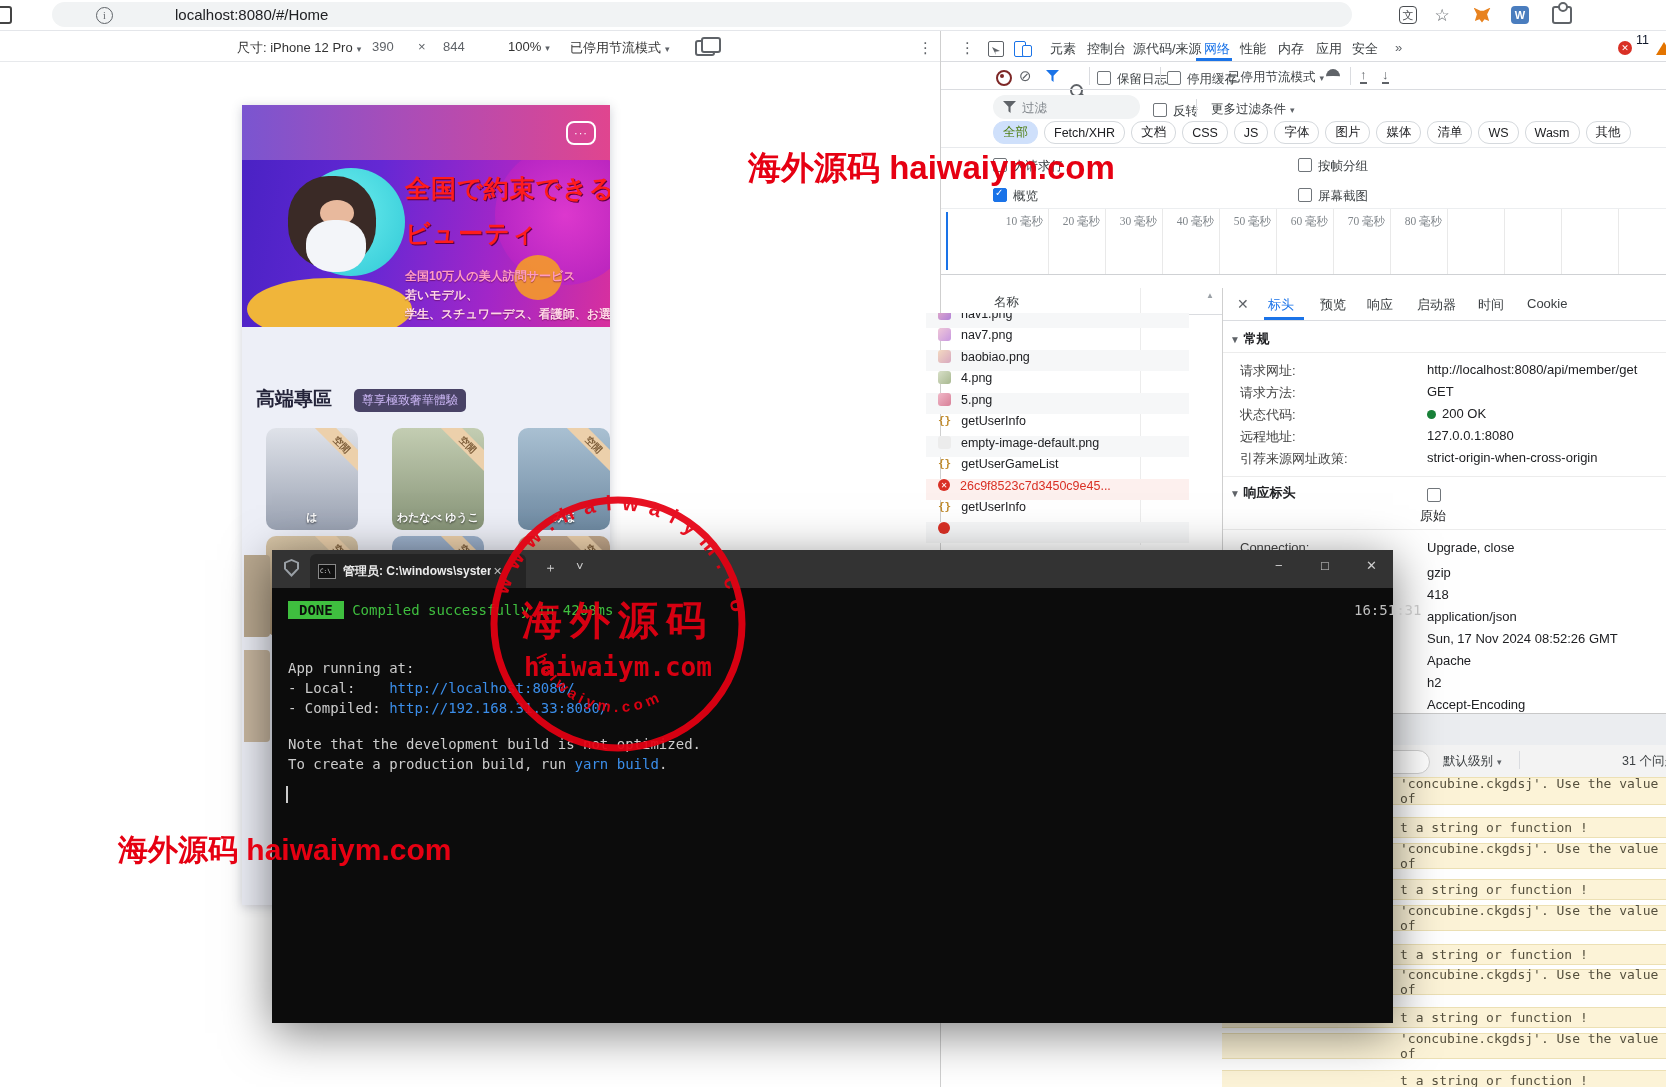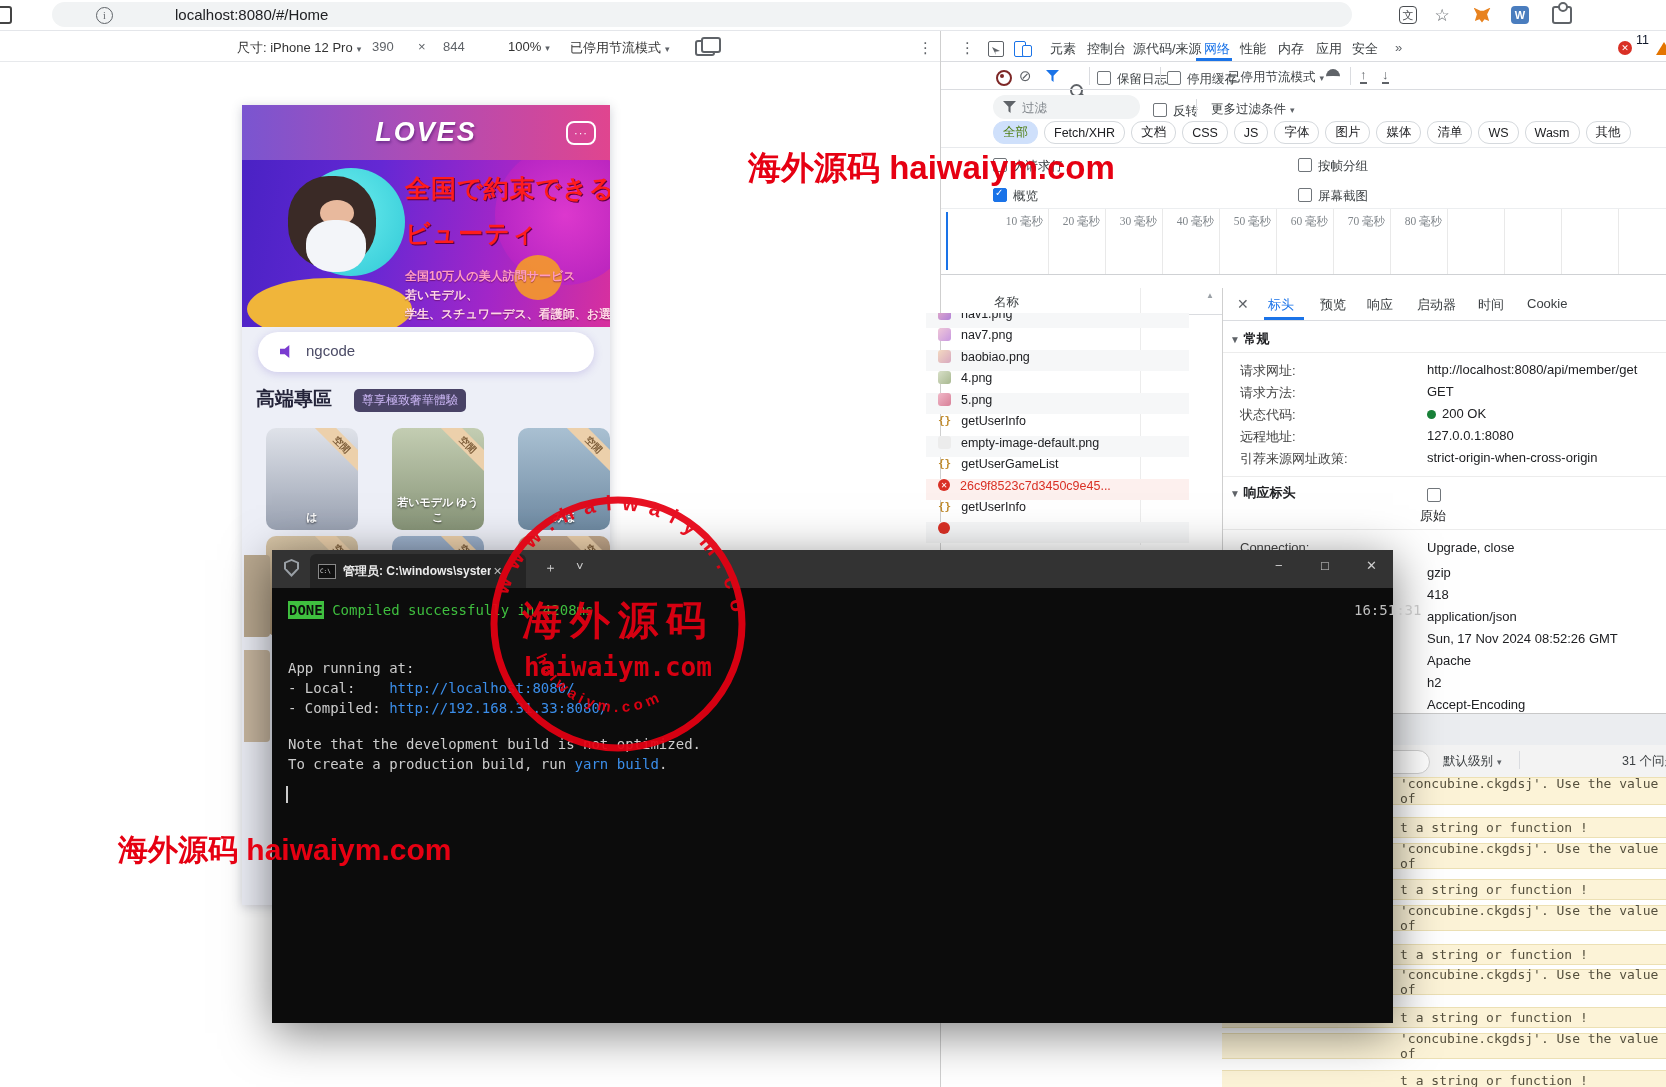--- a/index.html
+++ b/index.html
@@ -97,21 +97,21 @@
   .t-shield{left:12px;top:9px;width:15px;height:18px;background:#9aa0a6;clip-path:polygon(50% 0,100% 18%,100% 55%,50% 100%,0 55%,0 18%);}
   .t-shield::after{content:"";position:absolute;left:2px;top:2px;width:11px;height:13px;background:#333;clip-path:polygon(50% 0,100% 18%,100% 55%,50% 100%,0 55%,0 18%);}
   .t-tab{left:38px;top:4px;width:216px;height:34px;background:#242424;border-radius:6px 6px 0 0;display:flex;align-items:center;}
   .t-cmd{margin-left:8px;width:15px;height:13px;background:#111;border:1px solid #888;color:#ddd;font-size:6px;line-height:12px;padding-left:1px;font-family:"DejaVu Sans Mono",monospace;}
   .t-title{margin-left:7px;font-size:12px;color:#ececec;font-weight:bold;white-space:nowrap;overflow:hidden;width:148px;}
   .t-x{margin-left:2px;color:#bbb;font-size:11px;}
   .t-btn{color:#cfcfcf;font-size:13px;}
   .mono{font-family:"DejaVu Sans Mono",monospace;font-size:14px;color:#cccccc;white-space:pre;}
   .grn{color:#3fbf3f;}
   .blu{color:#3b8eea;}
-  .donebadge{background:#3fbf3f;color:#0c0c0c;font-weight:bold;padding:1px 1px;}
+  .donebadge{background:#3fbf3f;color:#0c0c0c;font-weight:bold;padding:1px 11px;}
   
   .wm{color:#e60012;font-weight:600;z-index:60;white-space:nowrap;}
   .stamp{z-index:50;opacity:.93;}
 </style>
 </head>
 <body>
 
 <div class="a urlbar">
   <div class="a barstub"></div>
   <div class="a urlpill"></div>
@@ -137,51 +137,46 @@
 <div class="a emu dim" style="left:372px">390</div>
 <div class="a emu dim" style="left:418px">×</div>
 <div class="a emu dim" style="left:443px">844</div>
 <div class="a emu nw" style="left:508px"><span>100%</span><span class="caret">▾</span></div>
 <div class="a emu nw" style="left:570px"><span>已停用节流模式</span><span class="caret">▾</span></div>
 <div class="a rotate"></div>
 <div class="a emu kebab" style="left:918px">⋮</div>
 
 <div class="a phone">
   <div class="a ph-head">
-    <div class="a ph-title">LOVES</div>
     <div class="a chat">···</div>
   </div>
   <div class="a banner">
     <div class="a b-mag"></div>
     <div class="a b-teal"></div>
     <div class="a b-yellow"></div>
     <div class="a b-hair"></div>
     <div class="a b-skin"></div>
     <div class="a b-dress"></div>
     <div class="a b-org"></div>
     <div class="a b-h nw" style="top:12px">全国で約束できる</div>
     <div class="a b-h nw" style="top:57px">ビューティ</div>
     <div class="a b-s nw" style="top:108px;color:#ff9cc2">全国10万人の美人訪問サービス</div>
     <div class="a b-s nw" style="top:127px">若いモデル、</div>
     <div class="a b-s nw" style="top:146px">学生、スチュワーデス、看護師、お選びください</div>
   </div>
-  <div class="a notice">
-    <div class="a spk"></div>
-    <div class="a notice-t">ngcode</div>
-  </div>
   <div class="a sec-t">高端專區</div>
   <div class="a sec-b">尊享極致奢華體驗</div>
 
   <div class="a card" style="left:24px;background:linear-gradient(180deg,#dfe2e9,#9aa2b2)">
     <div class="ribbon">空閒</div>
     <div class="cname">は</div>
   </div>
   <div class="a card" style="left:150px;background:linear-gradient(180deg,#c3cdb2,#879478)">
     <div class="ribbon">空閒</div>
-    <div class="cname">若いモデル ゆうこ</div>
+    <div class="cname">わたなべ ゆうこ</div>
   </div>
   <div class="a card" style="left:276px;background:linear-gradient(180deg,#a9c0d2,#6f8aa2)">
     <div class="ribbon">空閒</div>
     <div class="cname">みほ</div>
   </div>
   <div class="a card2" style="left:24px;background:linear-gradient(180deg,#d6c4a6,#b09878)">
       <div class="ribbon">空閒</div>
     </div>
   <div class="a card2" style="left:150px;background:linear-gradient(180deg,#9db2cc,#70809c)">
       <div class="ribbon">空閒</div>

